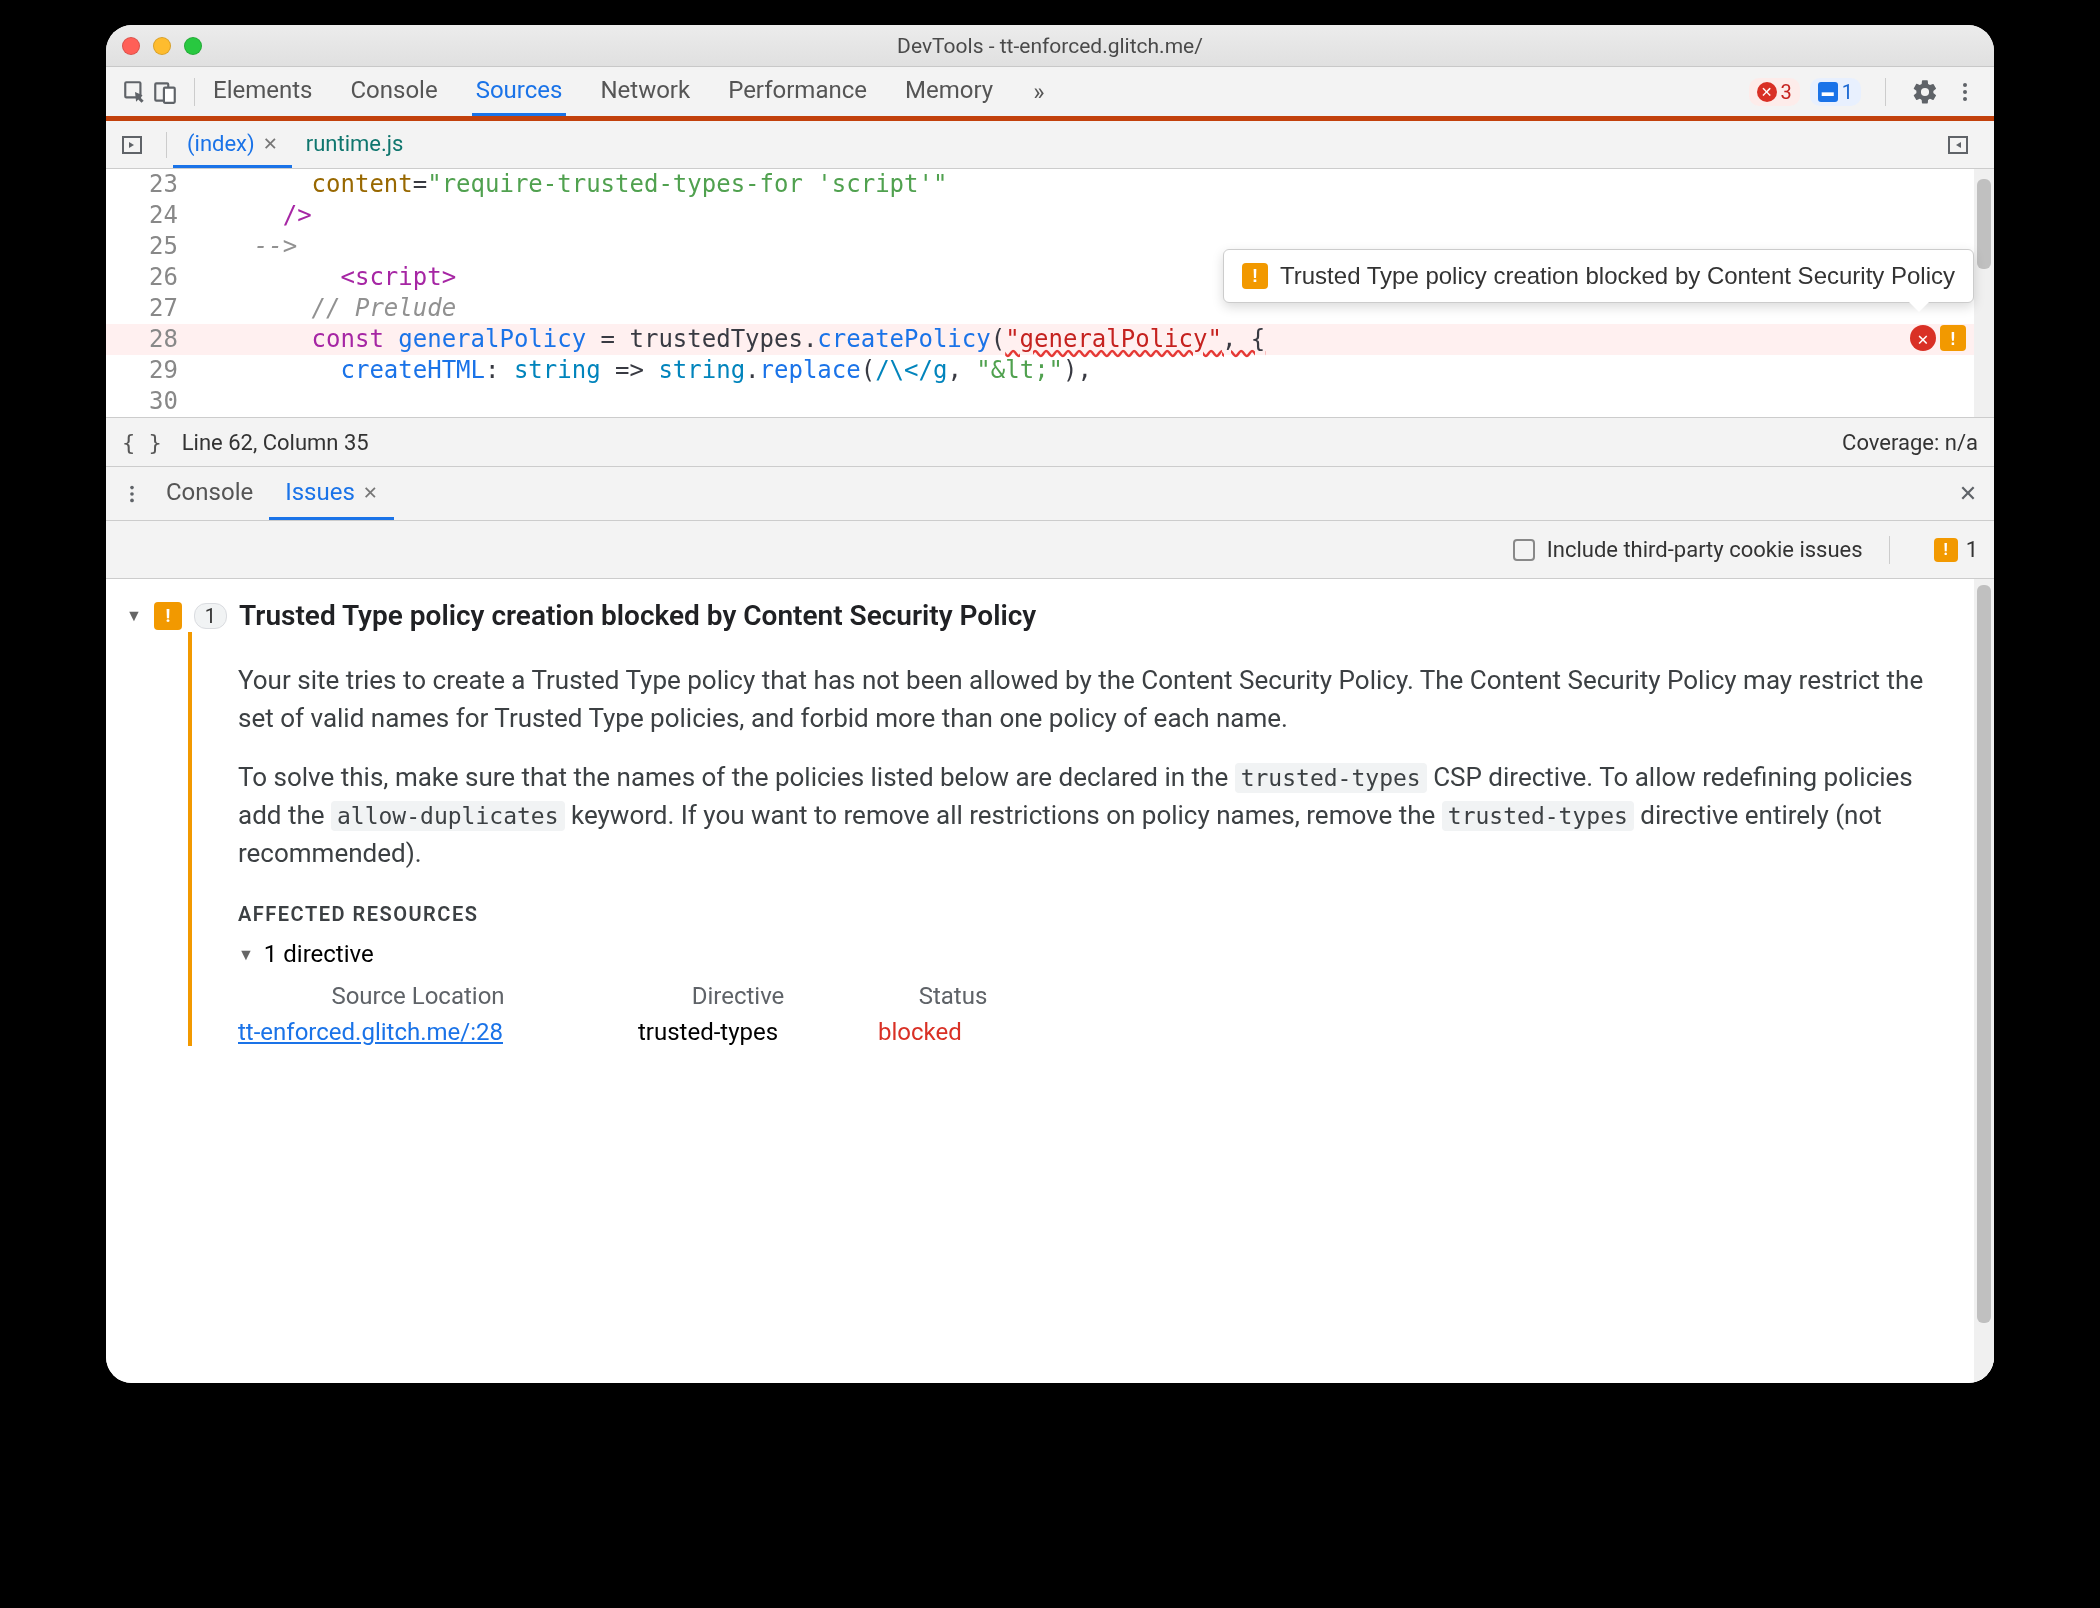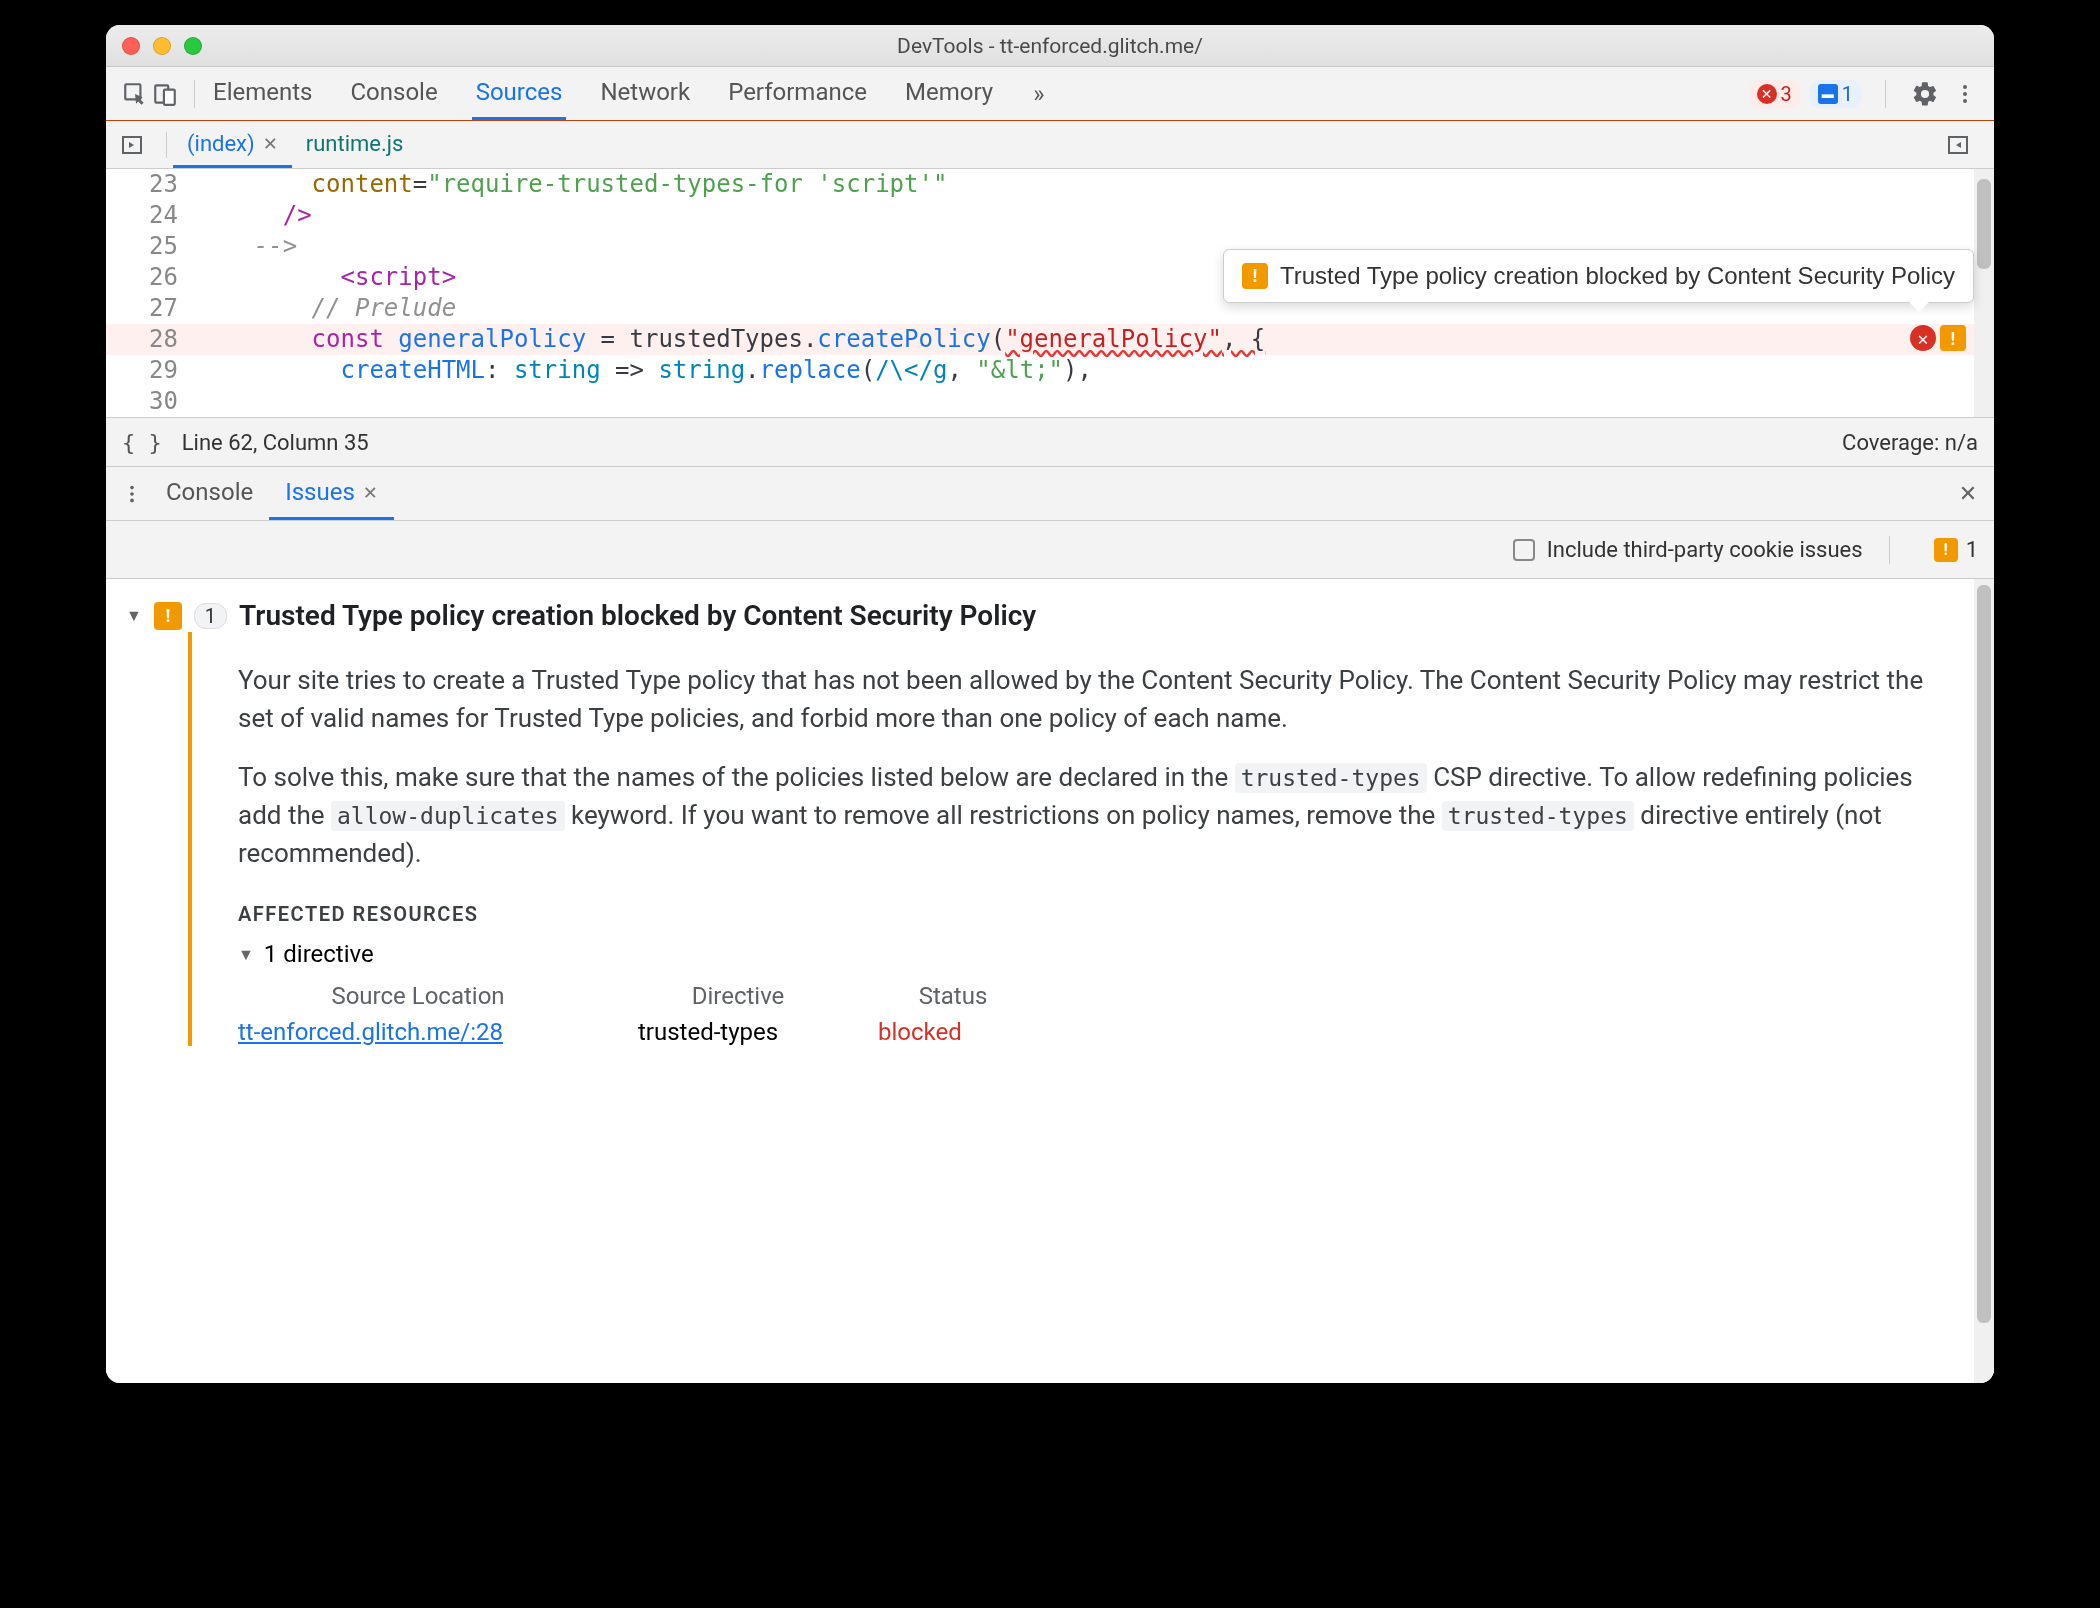--- a/index.html
+++ b/index.html
@@ -1,26 +1,26 @@
 <!DOCTYPE html>
 <html><head>
 <meta charset="utf-8">
 <style>
   * { box-sizing: border-box; }
   html, body { margin: 0; padding: 0; background: #000; font-family: -apple-system, BlinkMacSystemFont, "Segoe UI", Roboto, sans-serif; }
   .stage { width: 2100px; height: 1608px; background: #000; position: relative; }
-  .window { position: absolute; left: 106px; top: 25px; width: 1888px; height: 1358px; background: #fff; border-radius: 14px; box-shadow: 0 30px 80px rgba(0,0,0,0.5), 0 0 0 1px rgba(0,0,0,.15); overflow: hidden; display: flex; flex-direction: column; }
+  .window { position: absolute; left: 106px; top: 25px; width: 1888px; height: 1358px; background: #fff; border-radius: 26px; box-shadow: 0 30px 80px rgba(0,0,0,0.5), 0 0 0 1px rgba(0,0,0,.15); overflow: hidden; display: flex; flex-direction: column; }
   .titlebar { height: 42px; background: linear-gradient(#ececec,#e0e0e0); border-bottom: 1px solid #c8c8c8; display: flex; align-items: center; position: relative; }
   .traffic { display: flex; gap: 13px; margin-left: 16px; }
   .tb-dot { width: 18px; height: 18px; border-radius: 50%; border: 1px solid rgba(0,0,0,0.15); }
   .tb-red { background: #ff5f57; }
   .tb-yellow { background: #febc2e; }
   .tb-green { background: #28c840; }
   .title { position: absolute; left: 0; right: 0; text-align: center; font-size: 21px; color: #4a4a4a; pointer-events: none; }
-  .toolbar { height: 54px; border-bottom: 1px solid #c2410c; display: flex; align-items: center; padding: 0 14px; background: #f3f3f3; }
+  .toolbar { height: 54px; border-bottom: 5px solid #c2410c; display: flex; align-items: center; padding: 0 14px; background: #f3f3f3; }
   .tb-btn { width: 30px; height: 30px; display: flex; align-items: center; justify-content: center; color: #555; }
   .tb-sep { width: 1px; height: 28px; background: #ccc; margin: 0 14px; }
   .main-tabs { display: flex; gap: 30px; align-items: center; height: 100%; flex: 1; }
   .main-tab { font-size: 24px; color: #555; padding: 0 4px; height: 100%; display: flex; align-items: center; border-bottom: 3px solid transparent; cursor: pointer; }
   .main-tab.active { color: #1a73e8; border-bottom-color: #1a73e8; }
   .chevrons { font-size: 24px; color: #555; margin-left: 6px; }
   .right-icons { display: flex; align-items: center; gap: 10px; }
   .badge { display: flex; align-items: center; gap: 4px; background: #fdecea; color: #c5221f; border-radius: 10px; padding: 2px 8px; font-size: 20px; }
   .badge.blue { background: #e8f0fe; color: #1967d2; }
   .badge .ico { width: 20px; height: 20px; border-radius: 50%; display: inline-flex; align-items: center; justify-content: center; font-size: 14px; color: #fff; }

